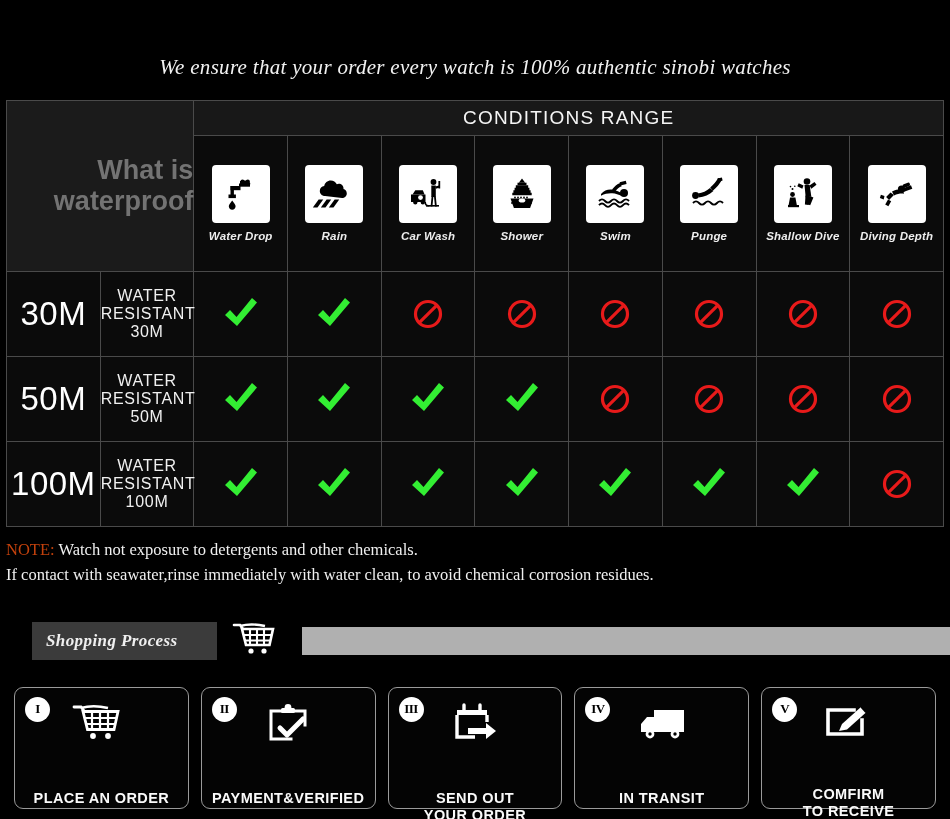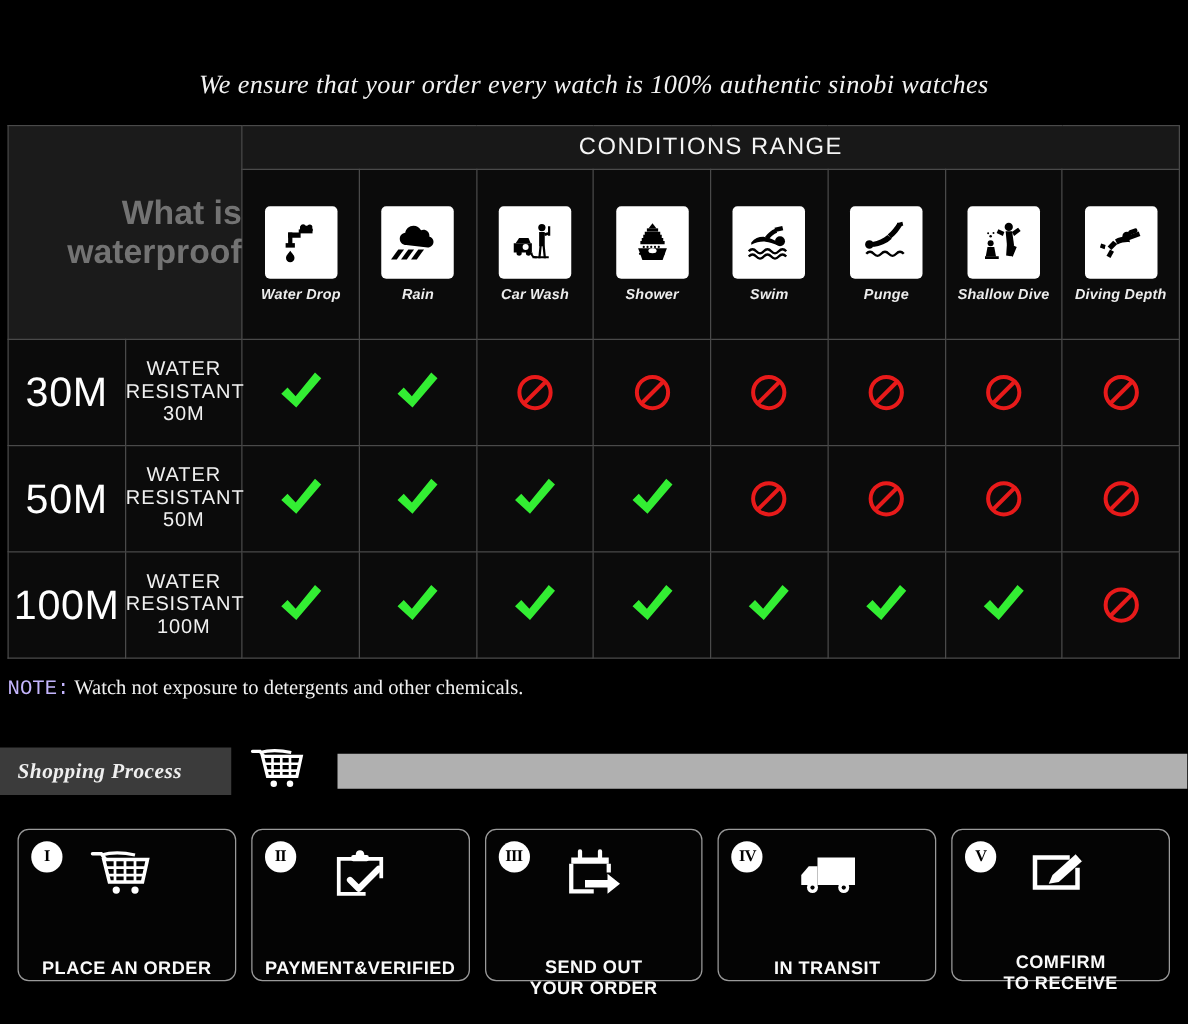--- a/index.html
+++ b/index.html
@@ -110,21 +110,21 @@
   .mark-cell svg { display: block; margin: 0 auto; }
 
   
   .note {
     margin: 11px 0 0 6px;
     font-family: "Liberation Serif", serif;
     font-size: 16.5px;
     line-height: 1.5;
     color: #f0f0f0;
   }
-  .note .note-kw { color: #c4b5fd; font-family: Liberation Mono, monospace; }
+  .note .note-kw { color: #c2410c; }
 
   
   .sp-bar {
     margin-top: 34px;
     height: 38px;
     display: flex;
     align-items: center;
   }
   .sp-title {
     width: 185px;
@@ -133,20 +133,21 @@
     display: flex;
     align-items: center;
     padding-left: 14px;
     box-sizing: border-box;
     font-family: "Liberation Serif", serif;
     font-style: italic;
     font-weight: bold;
     font-size: 17px;
     color: #efefef;
     letter-spacing: 0.4px;
+    margin-left: 32px;
   }
   .sp-cart {
     width: 85px;
     display: flex;
     align-items: center;
     justify-content: center;
   }
   .sp-rule {
     flex: 1;
     height: 28px;
@@ -514,20 +515,21 @@
           </svg>
         </td>
       </tr>
     </tbody>
 </table>
 
 <div class="note">
   <div>
     <span class="note-kw">NOTE:</span><span> Watch not exposure to detergents and other chemicals.</span>
   </div>
+  <div>If contact with seawater,rinse immediately with water clean, to avoid chemical corrosion residues.</div>
 </div>
 
 <div class="sp-bar">
   <div class="sp-title">Shopping Process</div>
   <div class="sp-cart">
     <svg width="58" height="40" viewBox="0 0 58 40">
       <path d="M3 4h6l3 4" stroke="#fff" stroke-width="2.6" fill="none" stroke-linecap="round"></path>
       <path d="M9 5 Q20 2 34 5" stroke="#fff" stroke-width="2.4" fill="none"></path>
       <path d="M11 8h31l-3.5 16H15z" fill="none" stroke="#fff" stroke-width="2.6"></path>
       <path d="M12.5 14h28M14 19.5h25M19 9v15M26 9v15M33 9v15" stroke="#fff" stroke-width="2.1"></path>

